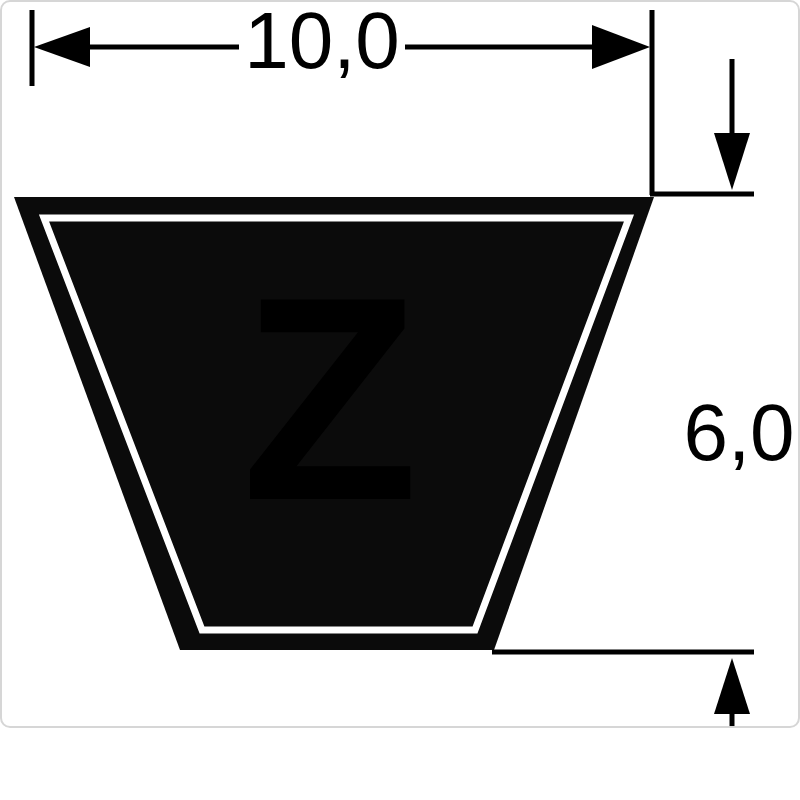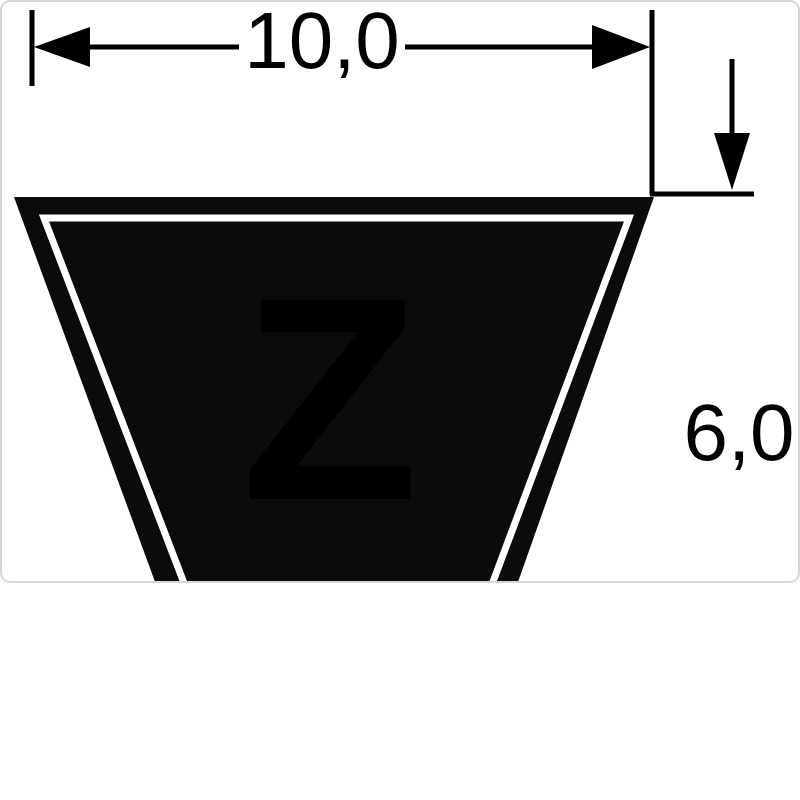--- a/index.html
+++ b/index.html
@@ -4,21 +4,21 @@
 <style>
   html, body {
     margin: 0;
     padding: 0;
     background: #ffffff;
     font-family: "Liberation Sans", sans-serif;
   }
   .page {
     position: relative;
     width: 800px;
-    height: 583px;
+    height: 728px;
     box-sizing: border-box;
     background: #ffffff;
     border: 2px solid #d6d6d6;
     border-radius: 10px;
     overflow: hidden;
   }
   svg text {
     font-family: "Liberation Sans", sans-serif;
     fill: #000000;
   }

